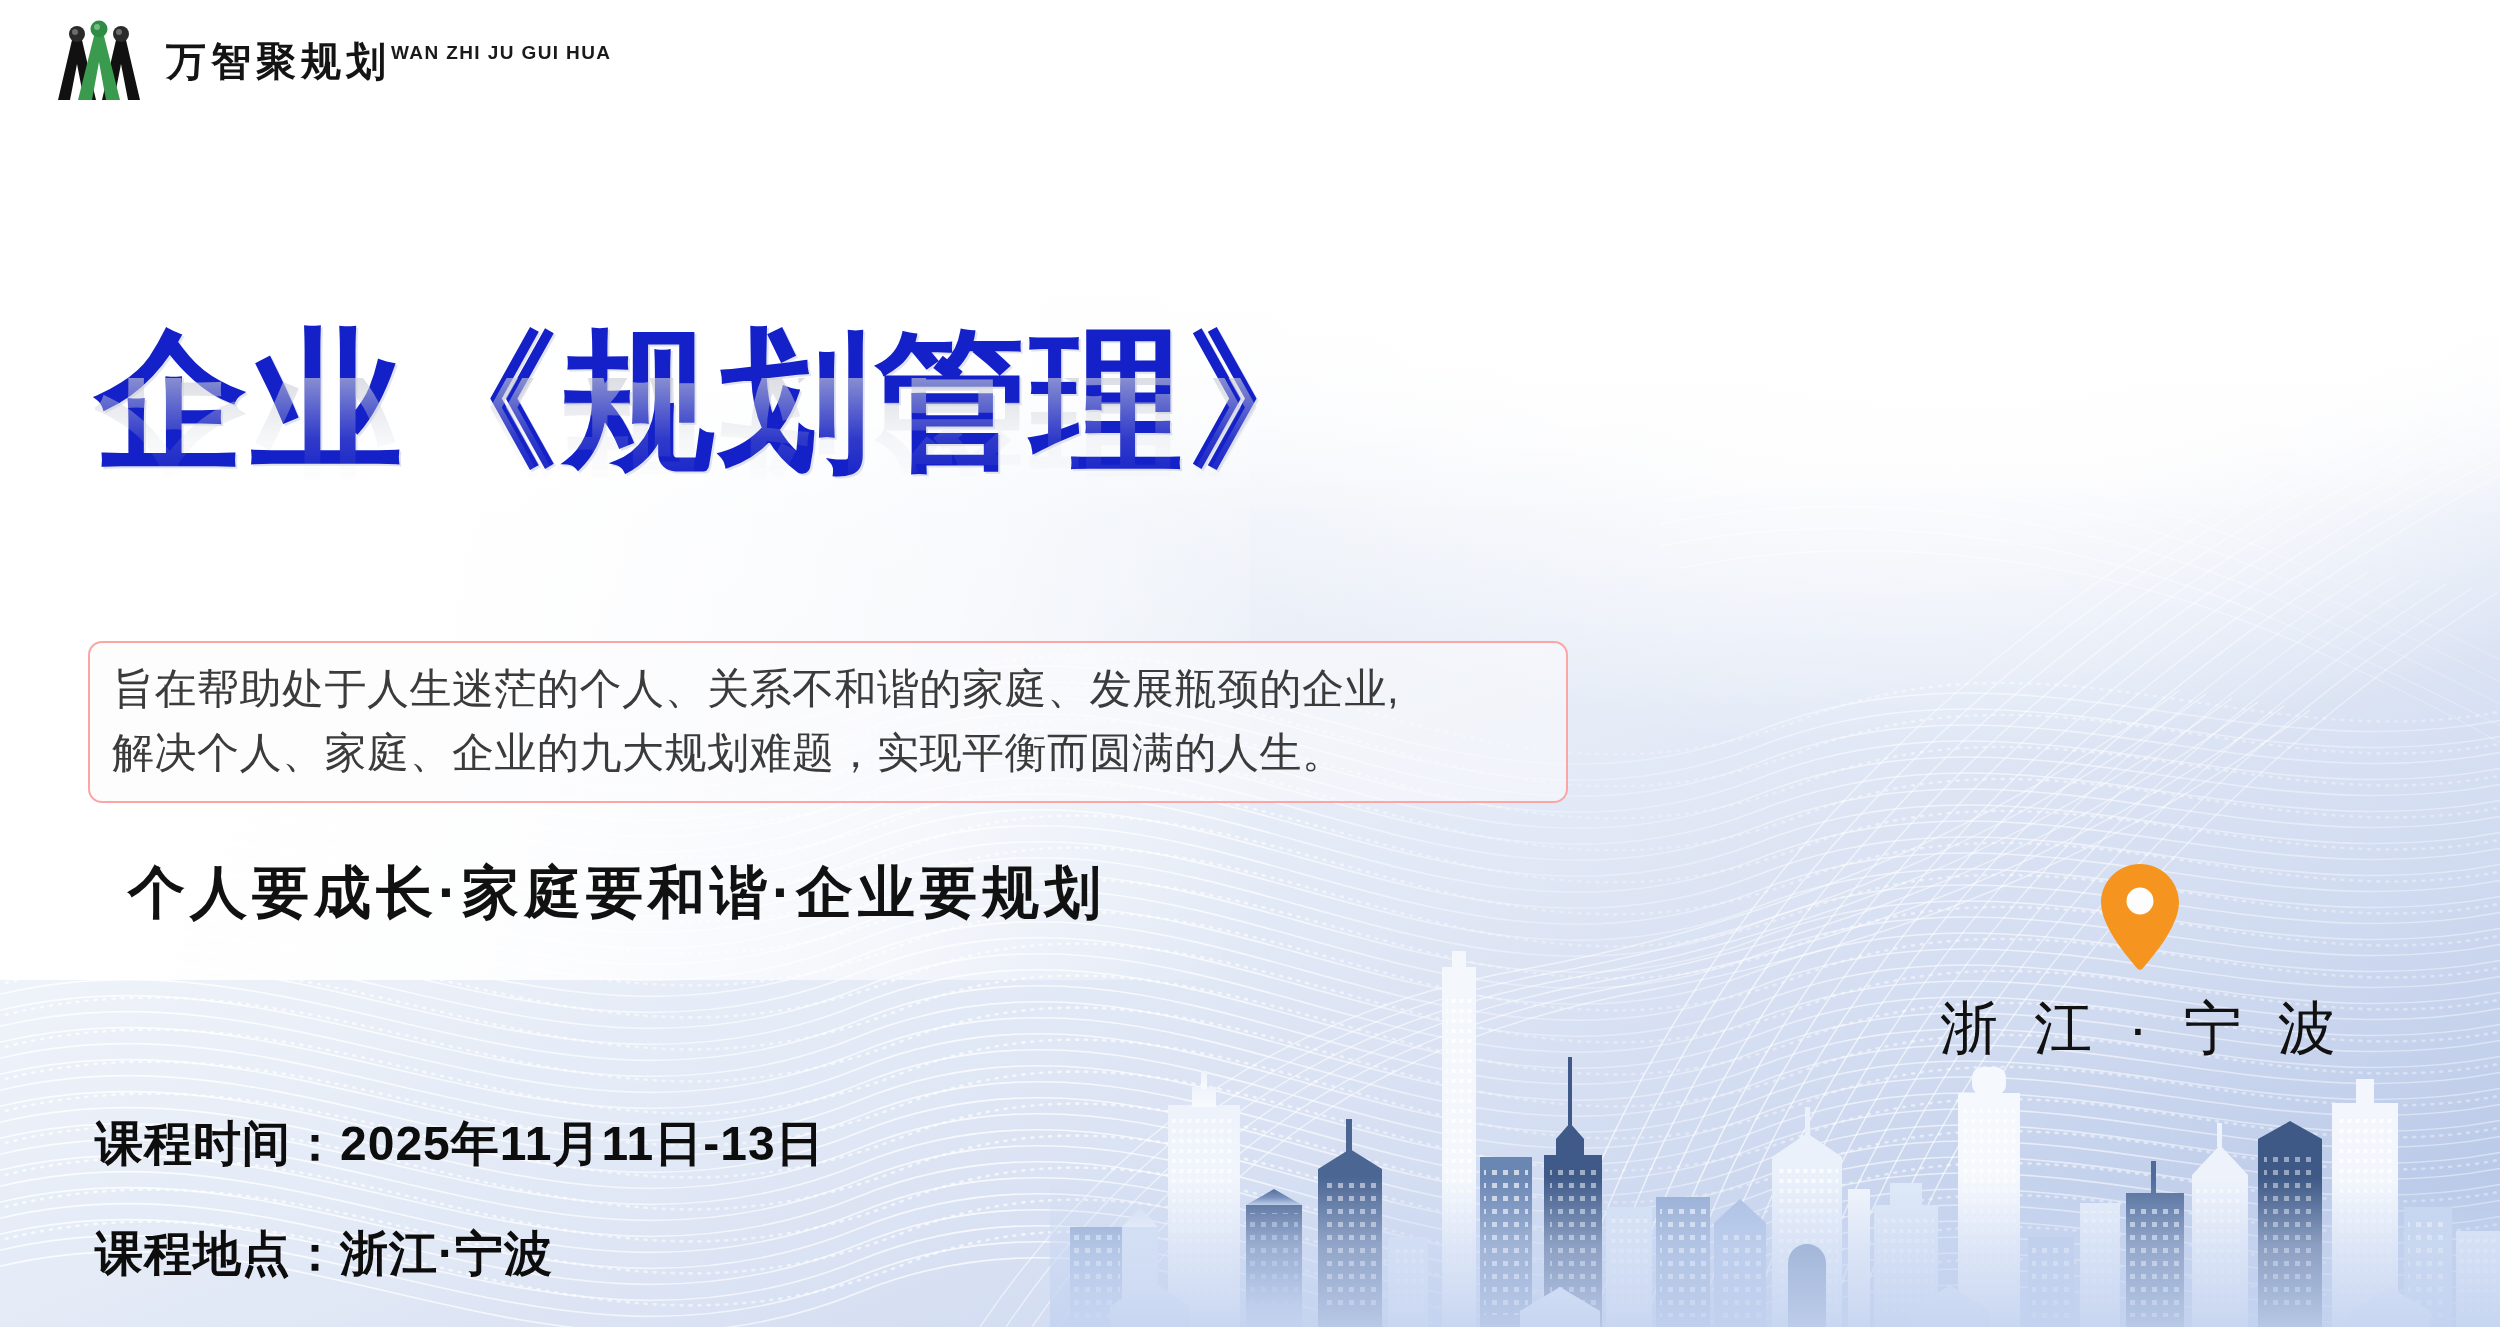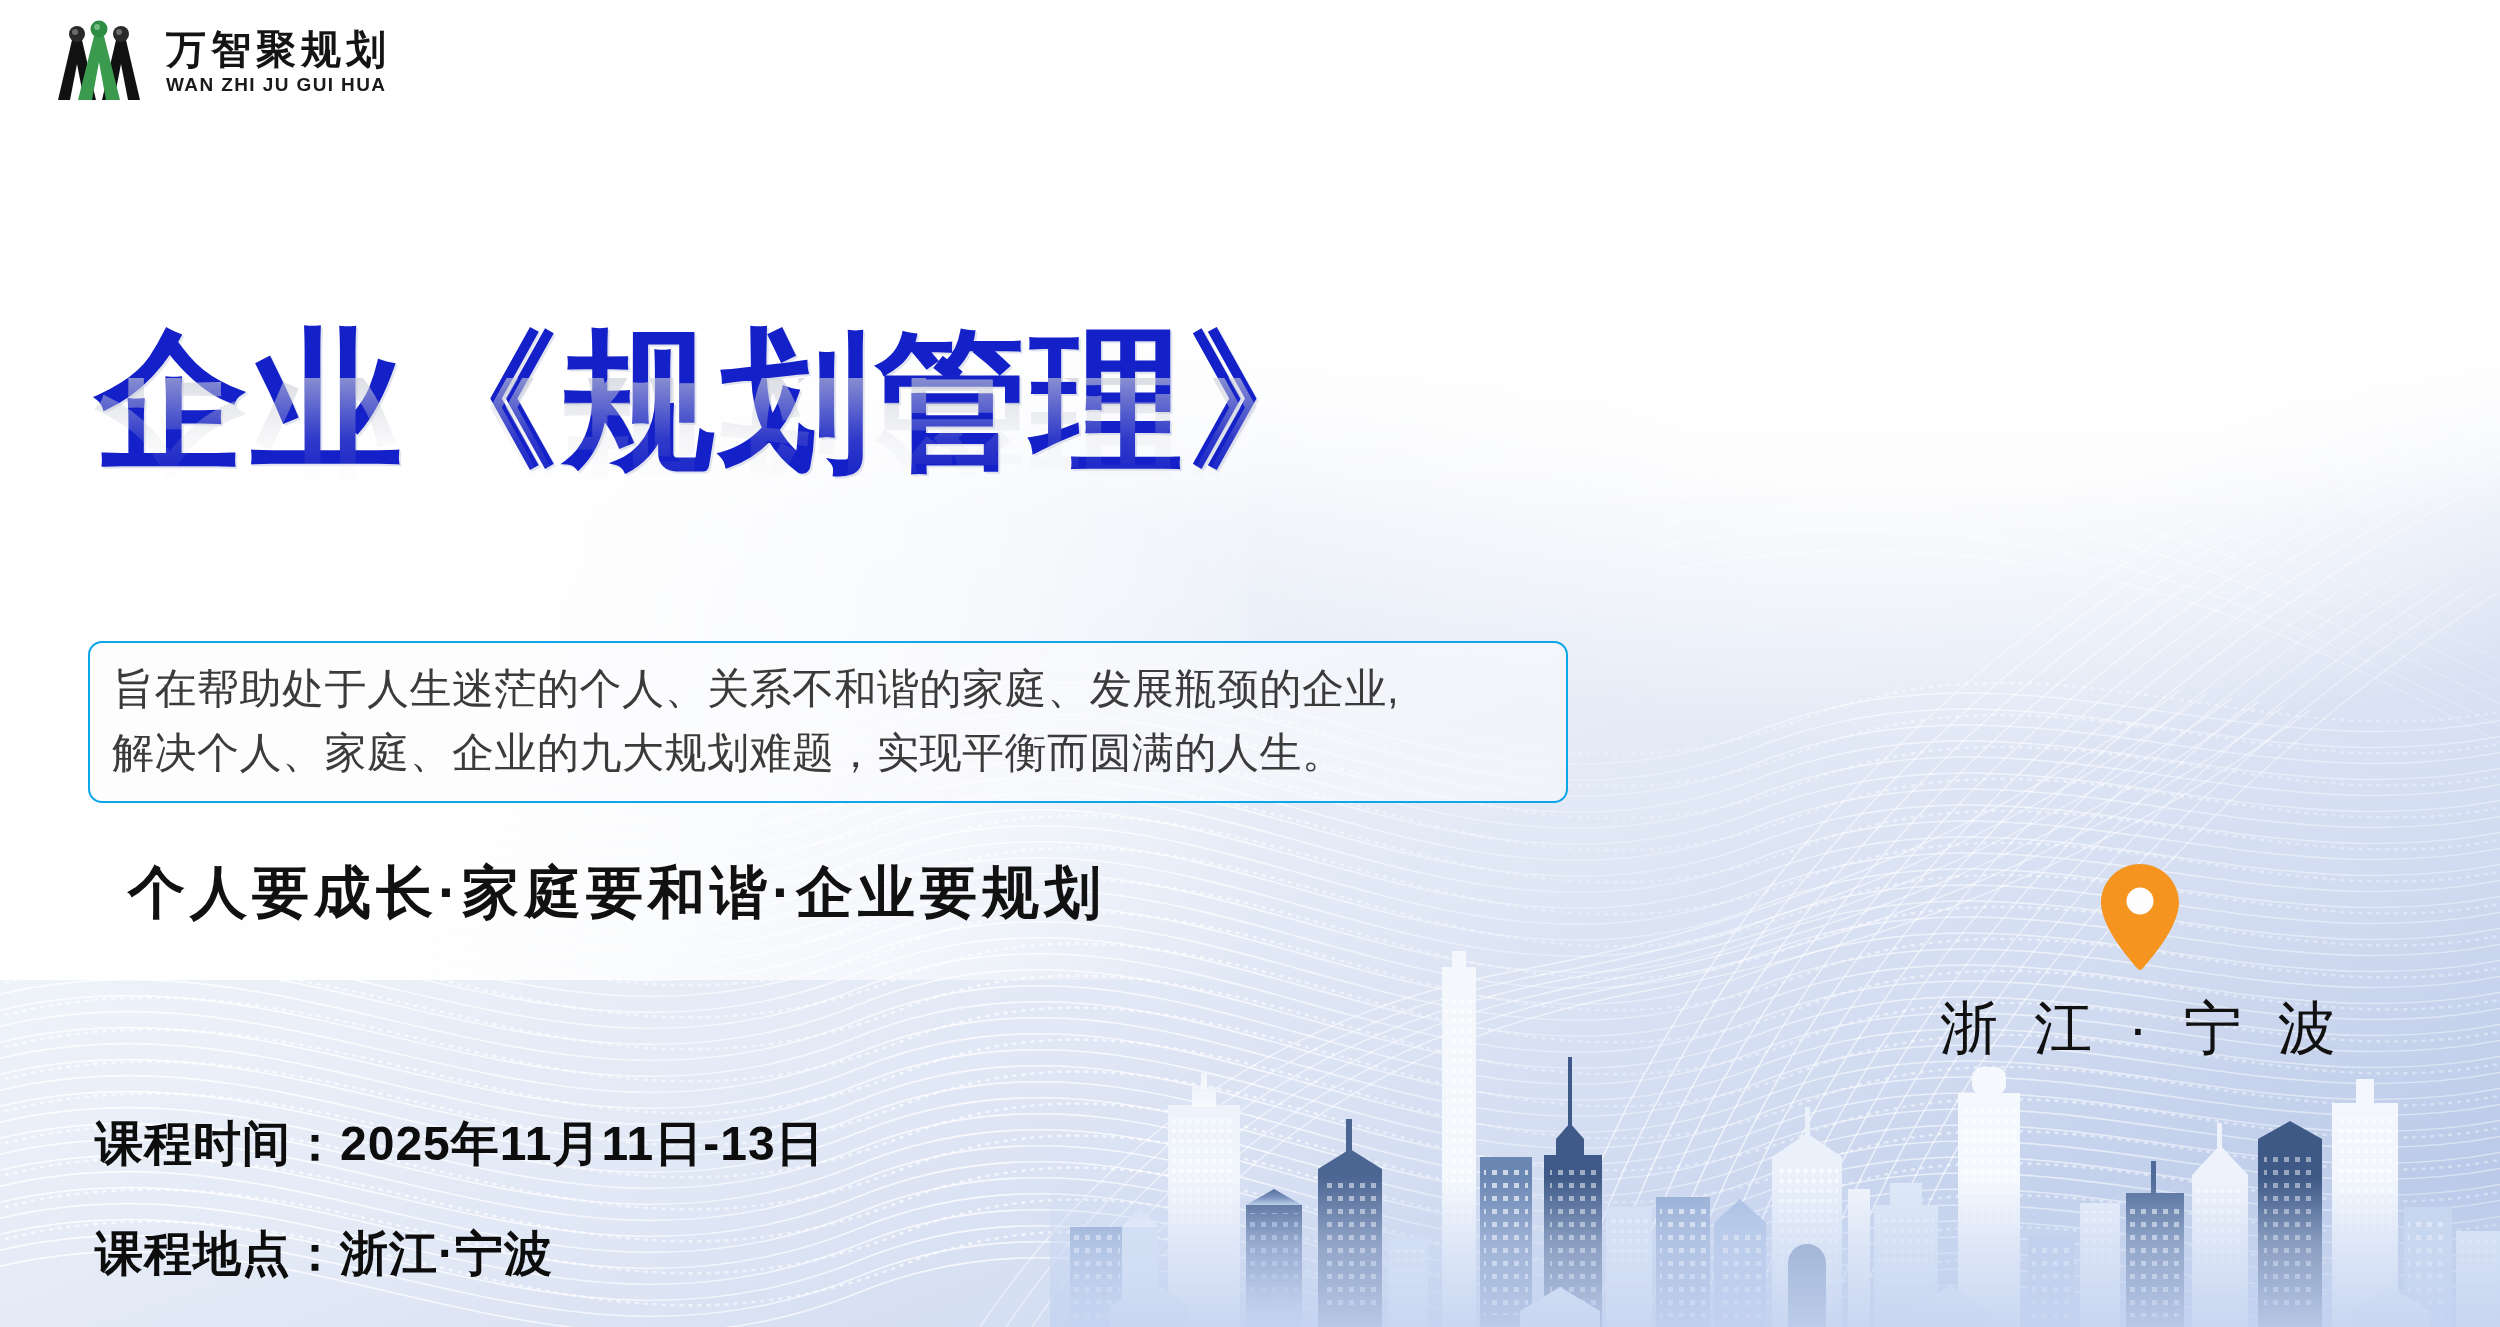--- a/index.html
+++ b/index.html
@@ -51,21 +51,21 @@
   
   .logo-wrap {
     position: absolute;
     left: 50px; top: 18px;
     display: flex;
     align-items: center;
     gap: 18px;
   }
   .logo-mark { width: 98px; height: 88px; }
   .logo-mark svg { display: block; }
-  .logo-text-block { display: flex; flex-direction: column; justify-content: center; }
+  .logo-text-block { display: flex; flex-direction: row; justify-content: center; }
   .logo-cn {
     font-family: "Liberation Serif", "DejaVu Serif", serif;
     font-size: 40px;
     font-weight: 700;
     color: #141414;
     letter-spacing: 5px;
     line-height: 1.12;
   }
   .logo-en {
     font-family: "Liberation Sans", sans-serif;
@@ -112,21 +112,21 @@
   }
 
   
   .desc-box {
     position: absolute;
     left: 88px;
     top: 641px;
     width: 1480px;
     box-sizing: border-box;
     padding: 14px 22px 16px 22px;
-    border: 2px solid #0ea5e9;
+    border: 2px solid #fca5a5;
     border-radius: 14px;
     background: rgba(252,252,253,0.55);
   }
   .desc-line {
     font-family: "Liberation Sans", "DejaVu Sans", sans-serif;
     font-size: 42px;
     font-weight: 400;
     color: #3b3b3b;
     line-height: 1.52;
     letter-spacing: 0.5px;

